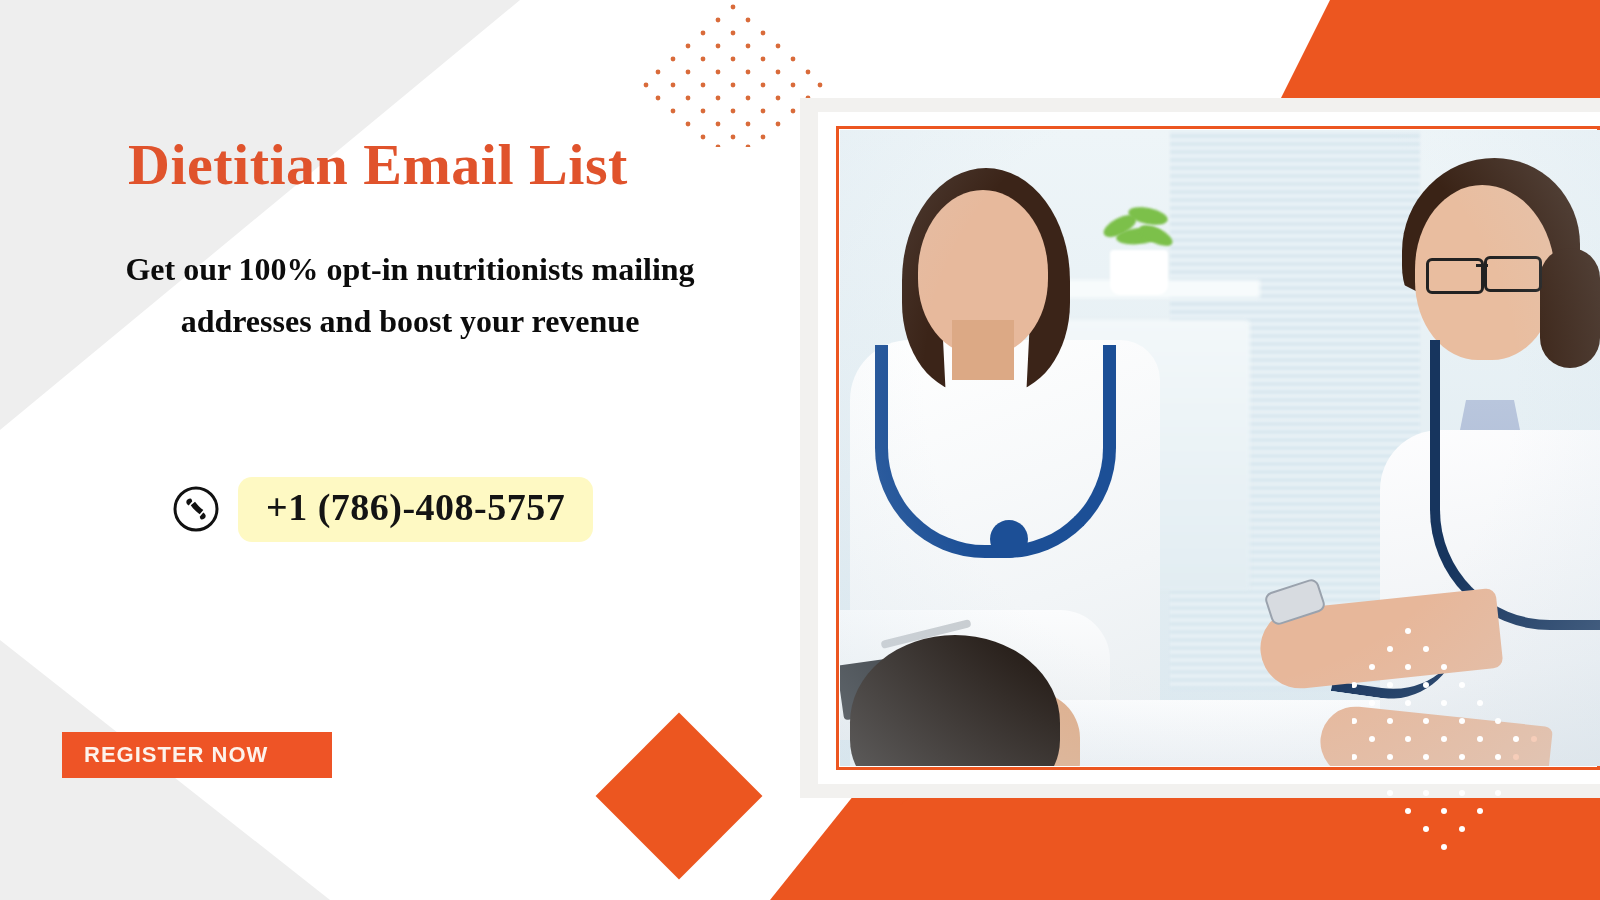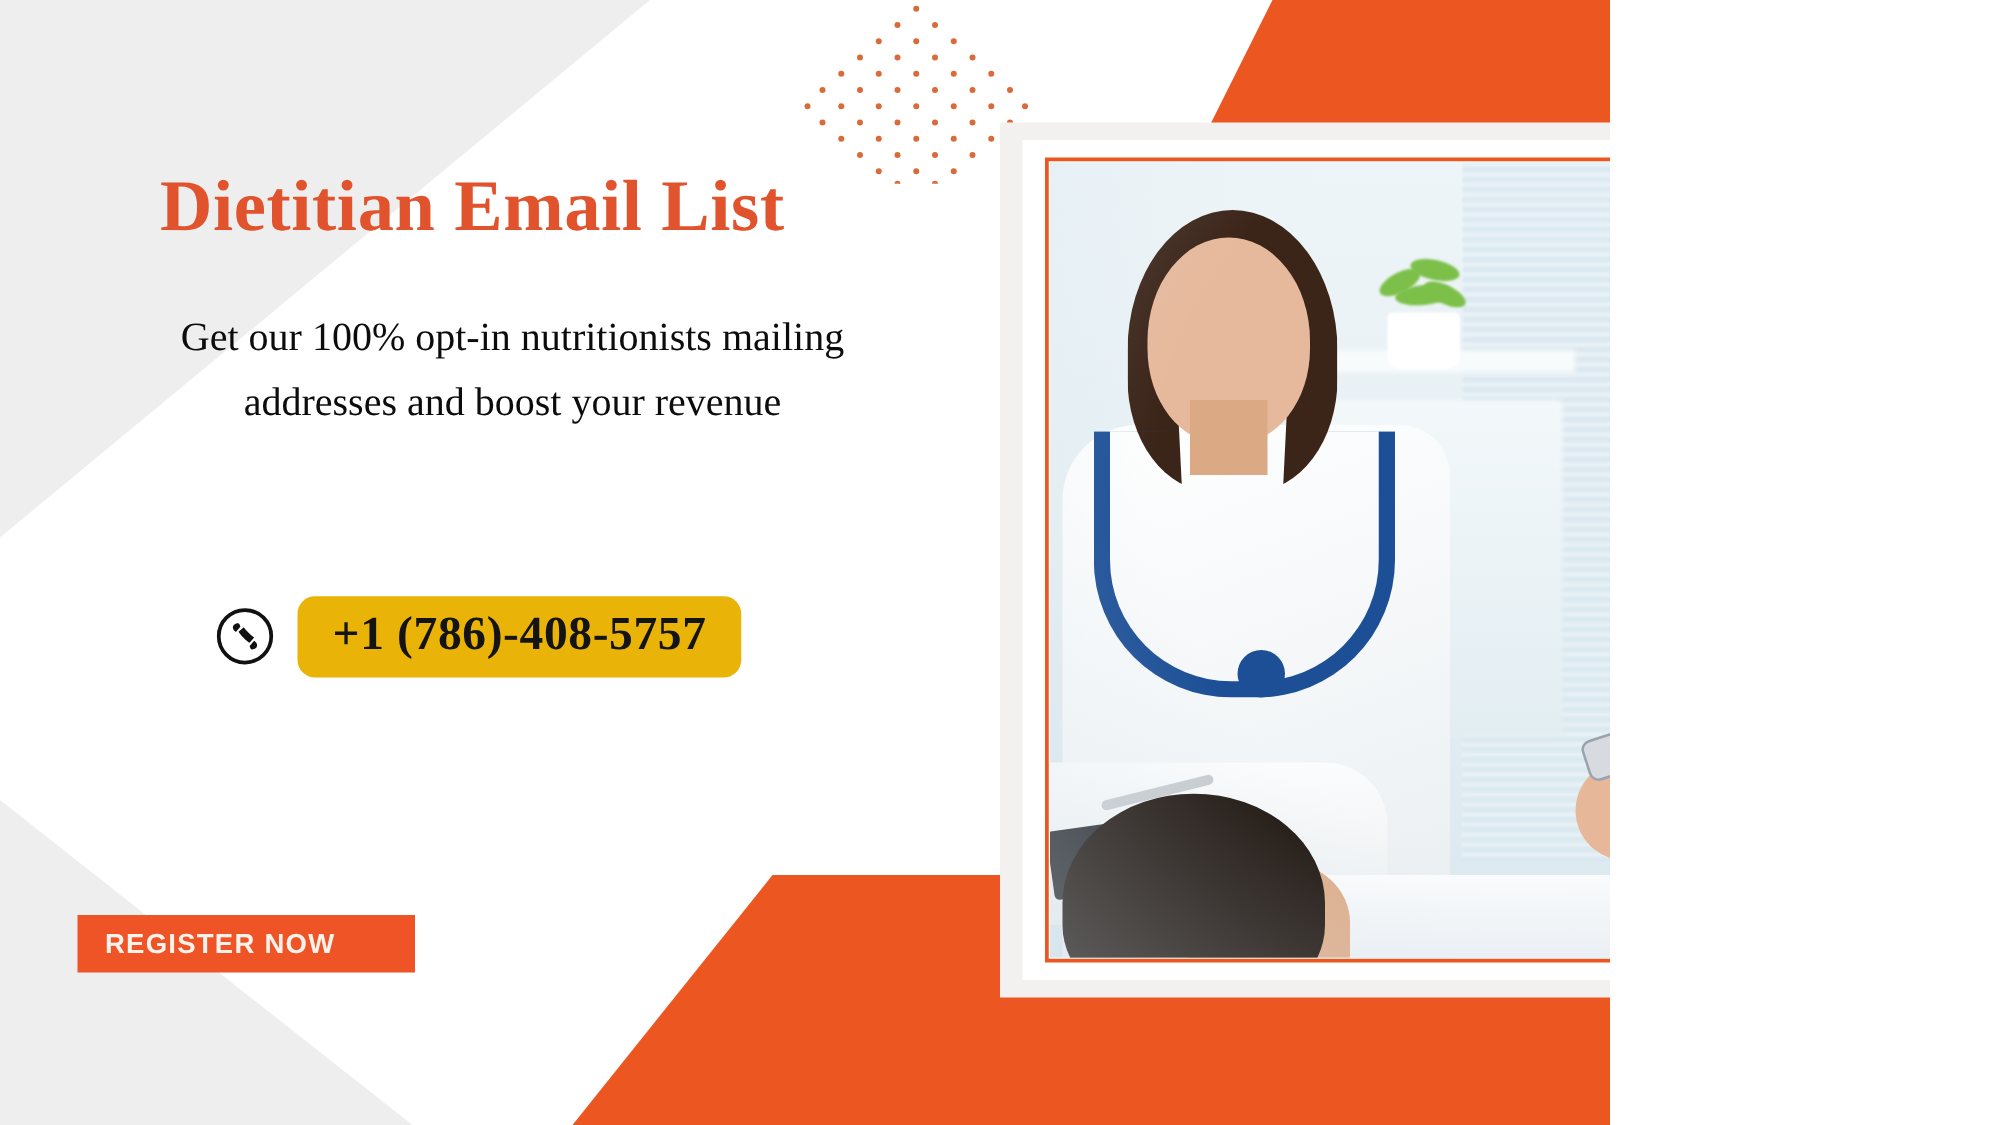--- a/index.html
+++ b/index.html
@@ -5,21 +5,21 @@
   html, body {
     margin: 0;
     padding: 0;
     background: #ffffff;
   }
   body {
     font-family: "Liberation Sans", sans-serif;
   }
   #banner {
     position: relative;
-    width: 1288px;
+    width: 1600px;
     height: 900px;
     overflow: hidden;
     background: #ffffff;
   }
 
   
   .shape { position: absolute; }
 
   .tl-gray-tri {
     left: 0; top: 0;
@@ -280,41 +280,41 @@
     letter-spacing: 0.5px;
     color: #e0532c;
     line-height: 1.05;
     margin: 0;
   }
   .subtitle {
     position: absolute;
     left: 105px; top: 244px;
     width: 610px;
     font-family: "Liberation Serif", serif;
-    font-weight: normal;
+    font-weight: bold;
     font-size: 32px;
     line-height: 1.62;
     color: #0c0c0c;
     text-align: center;
     margin: 0;
   }
 
   .phone-row {
     position: absolute;
     left: 172px; top: 477px;
     display: flex;
     align-items: center;
     gap: 18px;
   }
   .phone-icon {
     width: 48px; height: 48px;
     flex: 0 0 48px;
   }
   .phone-pill {
-    background: #eab308;
+    background: #fef9c3;
     border-radius: 14px;
     padding: 10px 28px 13px 28px;
     font-family: "Liberation Serif", serif;
     font-weight: bold;
     font-size: 38px;
     color: #141414;
     letter-spacing: .5px;
     line-height: 1.1;
     white-space: nowrap;
   }

